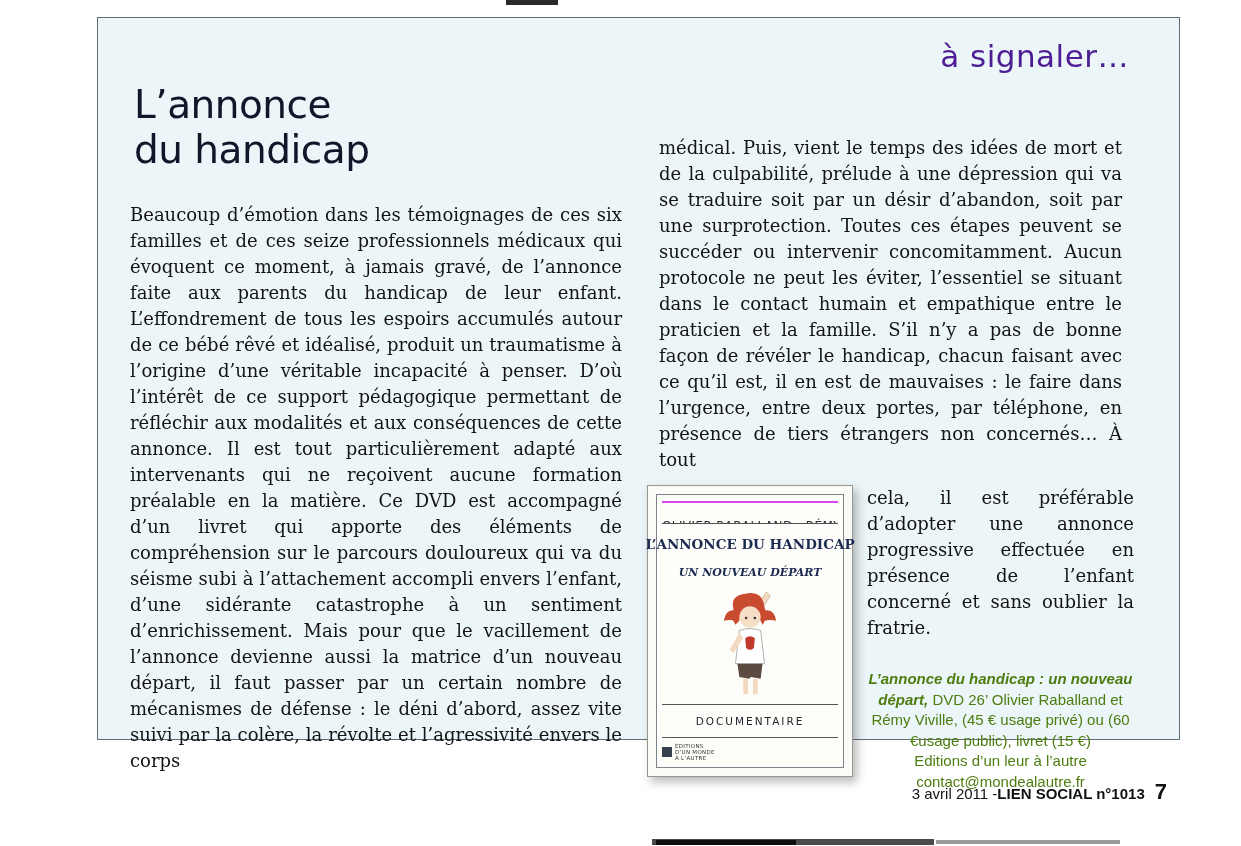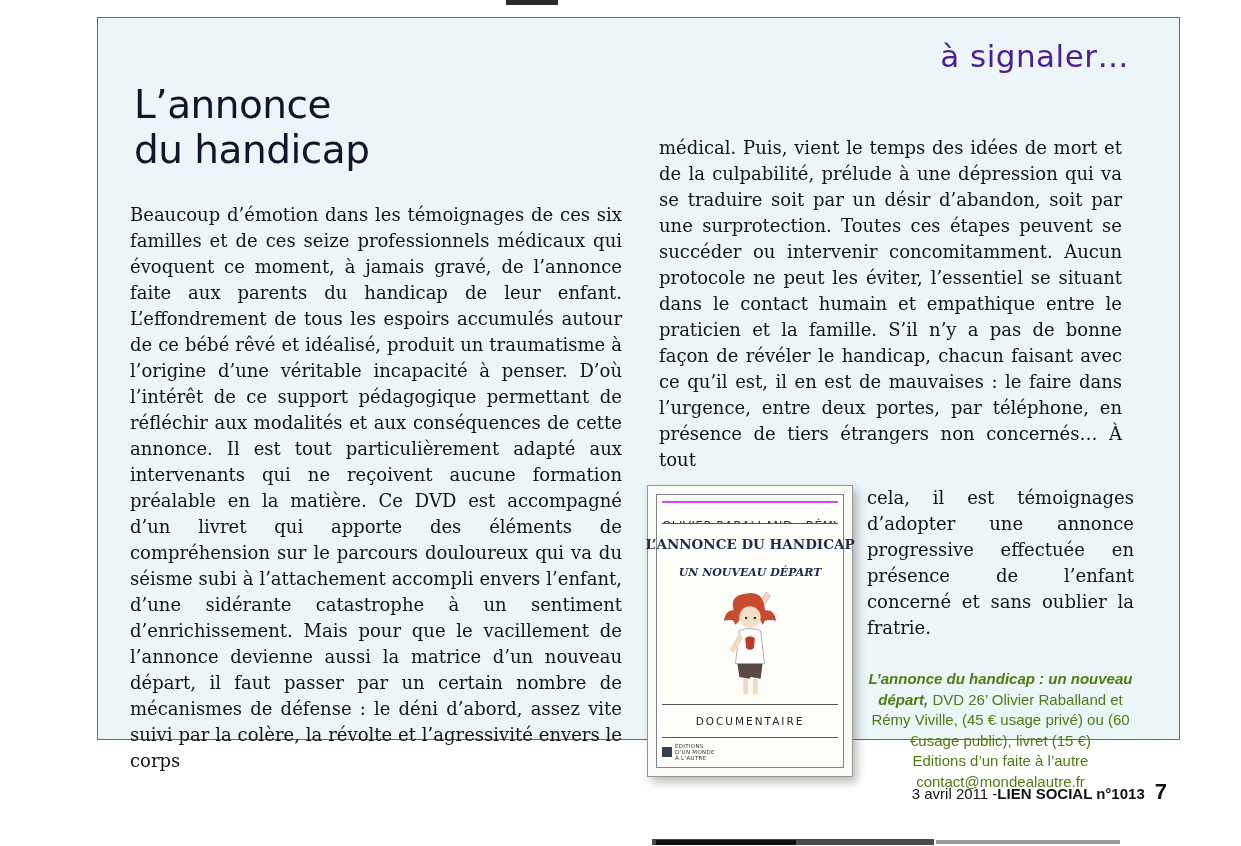--- a/index.html
+++ b/index.html
@@ -149,25 +149,25 @@
               <span class="logo-mark"></span>
               <span class="logo-text">
                 <div>ÉDITIONS</div>
                 <div>D’UN MONDE</div>
                 <div>À L’AUTRE</div>
               </span>
             </div>
           </div>
         </div>
 
-        <p class="wrap-right">cela, il est témoignages d’adopter une annonce progressive effectuée en présence de l’enfant concerné et sans oublier la fratrie.</p>
+        <p class="wrap-right">cela, il est préférable d’adopter une annonce progressive effectuée en présence de l’enfant concerné et sans oublier la fratrie.</p>
 
         <div class="caption">
           <span class="cap-title">L’annonce du handicap : un nouveau départ,</span><span> DVD 26’ Olivier Raballand et Rémy Viville, (45 € usage privé) ou (60 €usage public), livret (15 €)</span>
-          <span class="cap-line">Editions d’un faite à l’autre</span>
+          <span class="cap-line">Editions d’un leur à l’autre</span>
           <span class="cap-line">contact@mondealautre.fr</span>
         </div>
 
       </div>
     </div>
 
   </div>
 
   <div class="footer">
     <span>3 avril 2011 - </span>

